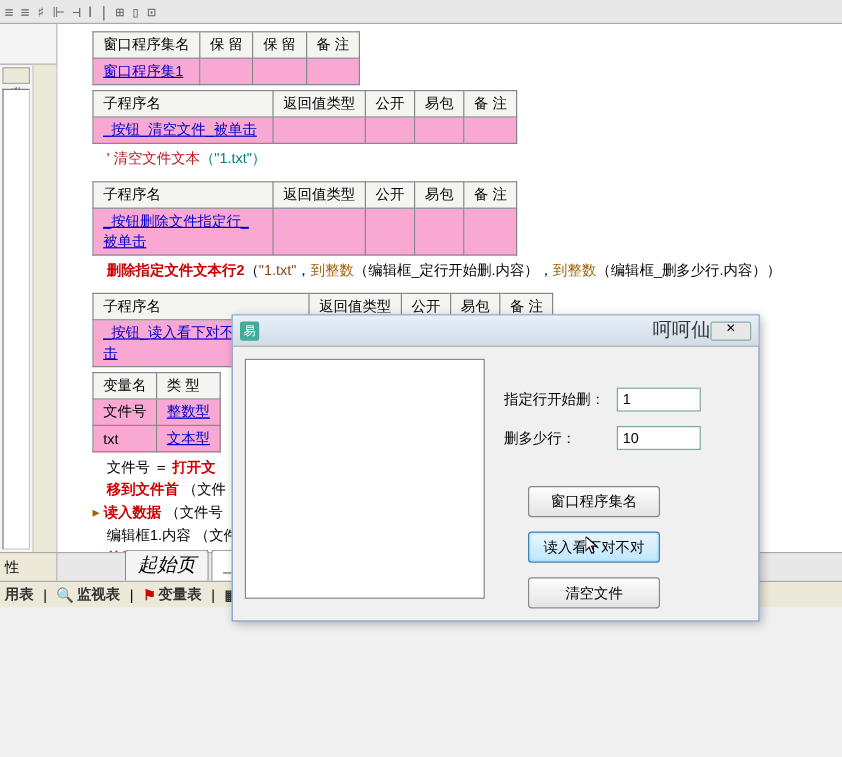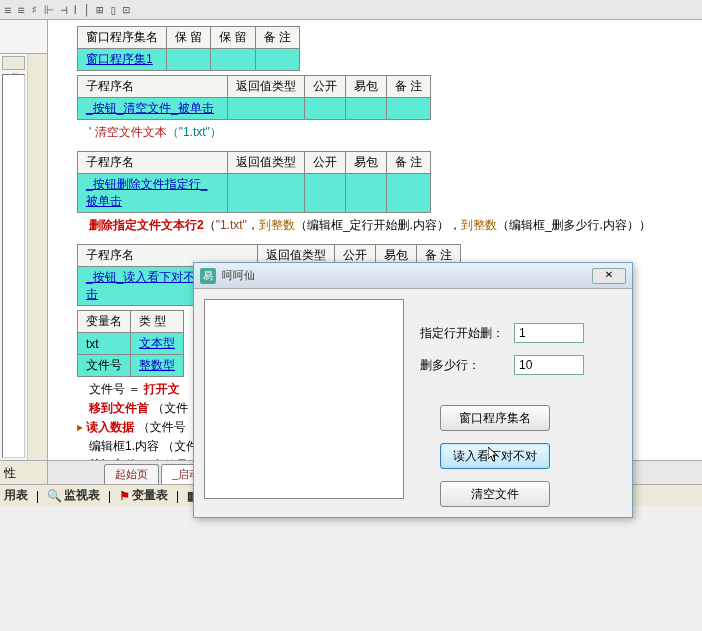--- a/index.html
+++ b/index.html
@@ -11,45 +11,45 @@
 .main-area { display: flex; height: 440px; }
 .left-panel { width: 48px; background: #f4f4f4; border-right: 1px solid #aaa; display: flex; flex-direction: column; }
 .left-sidebar-top { height: 34px; border-bottom: 1px solid #aaa; }
 .left-tab { writing-mode: vertical-rl; padding: 6px 2px; font-size: 12px; color: #333; background: #ece9d8; border: 1px solid #aaa; margin: 2px; text-align: center; }
 .left-content { flex: 1; background: #fff; border: 1px inset #ccc; margin: 2px; }
 .left-icons { width: 22px; border-left: 1px solid #ccc; background: #ece9d8; }
 
 .code-area { flex: 1; background: #fff; padding: 6px 29px; overflow: hidden; position: relative; }
 
 table.grid { border-collapse: collapse; margin-bottom: 4px; }
-table.grid td, table.grid th { border: 1px solid #888; padding: 2px 8px; font-size: 12px; height: 18px; text-align: left; font-weight: normal; background: #5eead4; }
+table.grid td, table.grid th { border: 1px solid #888; padding: 2px 8px; font-size: 12px; height: 18px; text-align: left; font-weight: normal; background: #f9a8d4; }
 table.grid th { background: #f4f4f0; }
 table.grid .link { color: #0000cc; text-decoration: underline; cursor: pointer; }
 
 .code-line { margin: 4px 0 10px 12px; font-size: 12px; }
 .green { color: #b91c1c; }
 .red { color: #cc0000; font-weight: bold; }
 .brown { color: #8b4513; }
 .teal { color: #008080; }
 .blue { color: #a16207; }
 .black { color: #000; }
 
 .bottom-tabs { position: absolute; bottom: 0; left: 48px; right: 0; height: 24px; background: #e8e8e8; border-top: 1px solid #aaa; display: flex; align-items: flex-end; padding-left: 24px; }
-.tab { border: 1px solid #888; border-bottom: none; padding: 2px 10px; background: #f4f4f4; font-size: 11px; margin-right: 2px; border-radius: 3px 3px 0 0; color: #7f1d1d; }
+.tab { border: 1px solid #888; border-bottom: none; padding: 2px 10px; background: #f4f4f4; font-size: 16px; margin-right: 2px; border-radius: 3px 3px 0 0; color: #000000; font-style: italic; }
 .tab.active { background: #fff; }
 
 .status-panel { position: absolute; bottom: 0; left: 0; right: 0; height: 24px; background: #ece9d8; border-top: 1px solid #aaa; display: flex; align-items: center; padding: 0 4px; gap: 8px; top: 484px; height: 22px; }
 .status-item { display: flex; align-items: center; gap: 2px; font-size: 12px; color: #333; font-weight: bold; }
 .red-flag { color: #c00; }
 
 
 .dialog { position: absolute; left: 193px; top: 262px; width: 440px; background: #f0f0f0; border: 1px solid #7a9ac0; box-shadow: 2px 2px 8px rgba(0,0,0,0.3); }
 .dialog-title { background: linear-gradient(#e8f0f8, #d0dce8); height: 26px; display: flex; align-items: center; padding: 0 6px; border-bottom: 1px solid #aaa; }
 .dialog-title .icon { width: 16px; height: 16px; background: #4a9; margin-right: 6px; border-radius: 2px; display: flex; align-items: center; justify-content: center; color: #fff; font-size: 10px; }
-.dialog-title .title-text { flex: 1; font-size: 11px; color: #333; }
+.dialog-title .title-text { flex: 1; font-size: 16px; color: #333; text-align: right; }
 .dialog-title .close { width: 34px; height: 16px; border: 1px solid #8aa; background: #e8e8e8; text-align: center; line-height: 12px; font-size: 10px; cursor: pointer; border-radius: 2px; }
 .dialog-body { display: flex; padding: 10px; gap: 16px; }
 .dialog-left { width: 200px; height: 200px; background: #fff; border: 1px solid #888; }
 .dialog-right { flex: 1; display: flex; flex-direction: column; gap: 12px; padding-top: 24px; }
 .field-row { display: flex; align-items: center; gap: 8px; }
 .field-row label { width: 86px; text-align: left; font-size: 12px; }
 .field-row input { width: 70px; height: 20px; border: 1px solid #7a9; padding: 0 4px; font-size: 12px; }
 .dlg-btn { width: 110px; height: 26px; border: 1px solid #888; background: linear-gradient(#fdfdfd, #e4e4e4); font-size: 12px; cursor: pointer; margin-left: 20px; border-radius: 3px; }
 .dlg-btn.hover { border: 1px solid #3c7fb1; background: linear-gradient(#eaf6fd, #bee6fd); box-shadow: 0 0 2px #6cf inset; }
 .cursor-arrow { position: absolute; left: 488px; top: 447px; width: 12px; height: 16px; pointer-events: none; z-index: 100; }
@@ -160,26 +160,26 @@
     </tbody>
       </table>
 
     <table class="grid" style="margin-top:4px">
       <tbody>
           <tr>
             <th>变量名</th>
             <th>类 型</th>
           </tr>
       <tr>
+            <td>文件号</td>
+            <td class="link">整数型</td>
+          </tr>
+      <tr>
             <td>txt</td>
             <td class="link">文本型</td>
-          </tr>
-      <tr>
-            <td>文件号</td>
-            <td class="link">整数型</td>
           </tr>
     </tbody>
       </table>
 
     <div class="code-line" style="margin-bottom:2px"><span class="black">文件号 ＝ </span><span class="red">打开文</span></div>
     <div class="code-line" style="margin:2px 0 2px 12px"><span class="red">移到文件首</span><span class="black"> （文件</span></div>
     <div class="code-line" style="margin:2px 0 2px 0"><span class="blue">▸ </span><span class="red">读入数据</span><span class="black"> （文件号</span></div>
     <div class="code-line" style="margin:2px 0 2px 12px"><span class="black">编辑框1.内容 </span><span class="black">（文件号</span></div>
     <div class="code-line" style="margin:2px 0 2px 12px"><span class="red">关闭文件</span><span class="black"> （文件号</span></div>
 

